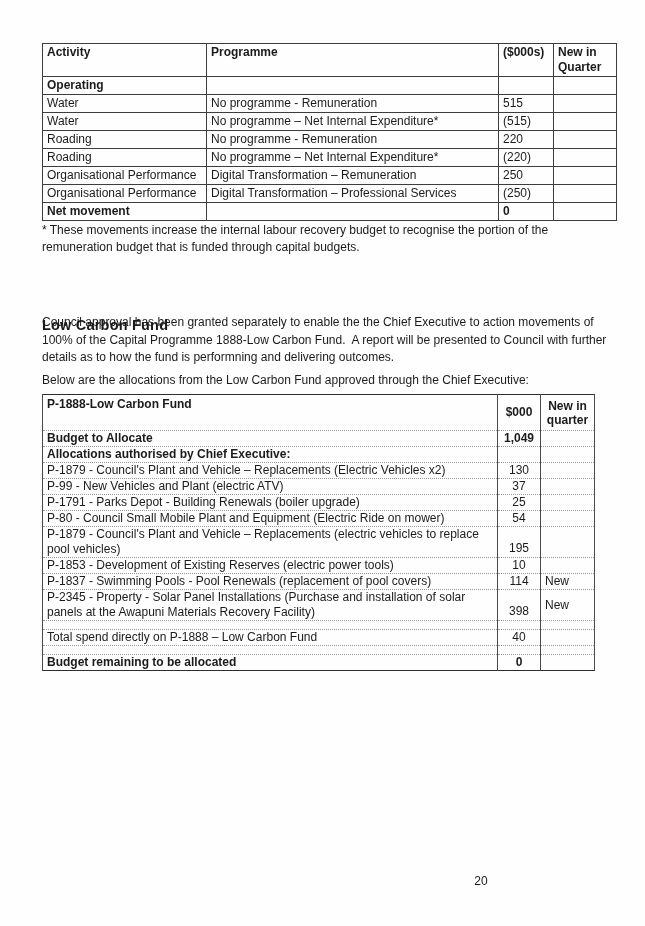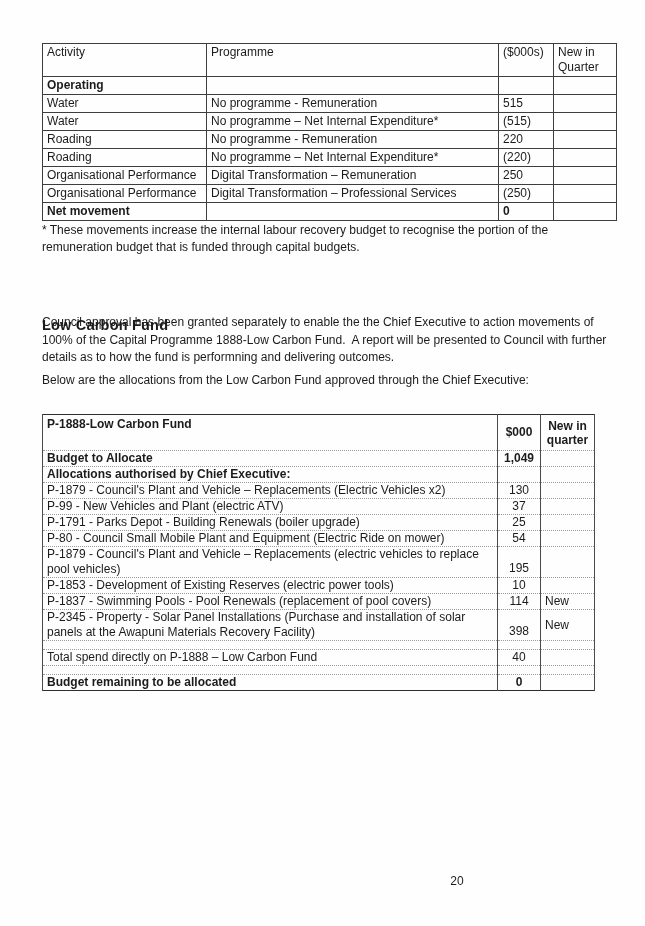--- a/index.html
+++ b/index.html
@@ -10,51 +10,51 @@
     color:#1b1b1b; overflow:hidden;
   }
   table { border-collapse:collapse; table-layout:fixed; font-size:12px; }
 
   
   #movements-table { position:absolute; left:42px; top:43px; width:574px; }
   #movements-table th, #movements-table td {
     border:1px solid #3d3d3d; padding:1px 4px; vertical-align:top;
     text-align:left; line-height:15px; overflow:hidden;
   }
-  #movements-table thead th { font-weight:normal; height:33px; }
+  #movements-table thead th { font-weight:bold; height:33px; }
   #movements-table tbody tr { height:17px; }
   #movements-table tr.bold td { font-weight:bold; }
 
   
   .footnote { position:absolute; left:42px; top:222px; width:566px; font-size:12px; line-height:16.5px; }
   .section-heading { position:absolute; left:42px; top:285px; font-size:14.5px; font-weight:bold; letter-spacing:.2px;margin-top:32px; }
   .para1 { position:absolute; left:42px; top:314px; width:576px; font-size:12px; line-height:17.5px; white-space:pre-wrap; }
   .para2 { position:absolute; left:42px; top:372px; width:576px; font-size:12px; line-height:16px; }
 
   
-  #fund-table { position:absolute; left:42px; top:394px; width:552px; border:1.5px solid #2e2e2e;margin-top:20px; }
+  #fund-table { position:absolute; left:42px; top:394px; width:552px; border:1.5px solid #2e2e2e; }
   #fund-table th, #fund-table td {
     border-left:1px solid #4a4a4a; border-right:1px solid #4a4a4a;
     border-top:1px dotted #9a9a9a; border-bottom:1px dotted #9a9a9a;
     padding:0 4px; line-height:15px; vertical-align:top; text-align:left; overflow:hidden;
   }
   #fund-table thead th { font-weight:bold; height:36px; }
   #fund-table thead th.title-cell { vertical-align:top; padding-top:2px; }
   #fund-table thead th.amt-head { text-align:center; vertical-align:middle; }
   #fund-table thead th.new-head { text-align:center; vertical-align:middle; line-height:14px; }
   #fund-table tbody tr { height:16px; }
   #fund-table tbody tr.spacer { height:9px; }
   #fund-table tr.bold td { font-weight:bold; }
   #fund-table td.indent { }
   #fund-table td.amt { text-align:center; }
   #fund-table td.newcol { text-align:left; }
   #fund-table td.vbottom { vertical-align:bottom; padding-bottom:1px; }
   #fund-table td.vmiddle { vertical-align:middle; }
 
-  .page-number { position:absolute; left:444px; top:874px; width:26px; text-align:center; font-size:12px; }
+  .page-number { position:absolute; left:468px; top:874px; width:26px; text-align:center; font-size:12px; }
 </style>
 </head>
 <body>
 
 <div class="page">
 
   <table id="movements-table">
     <colgroup>
       <col style="width:164px">
         <col style="width:292px">

